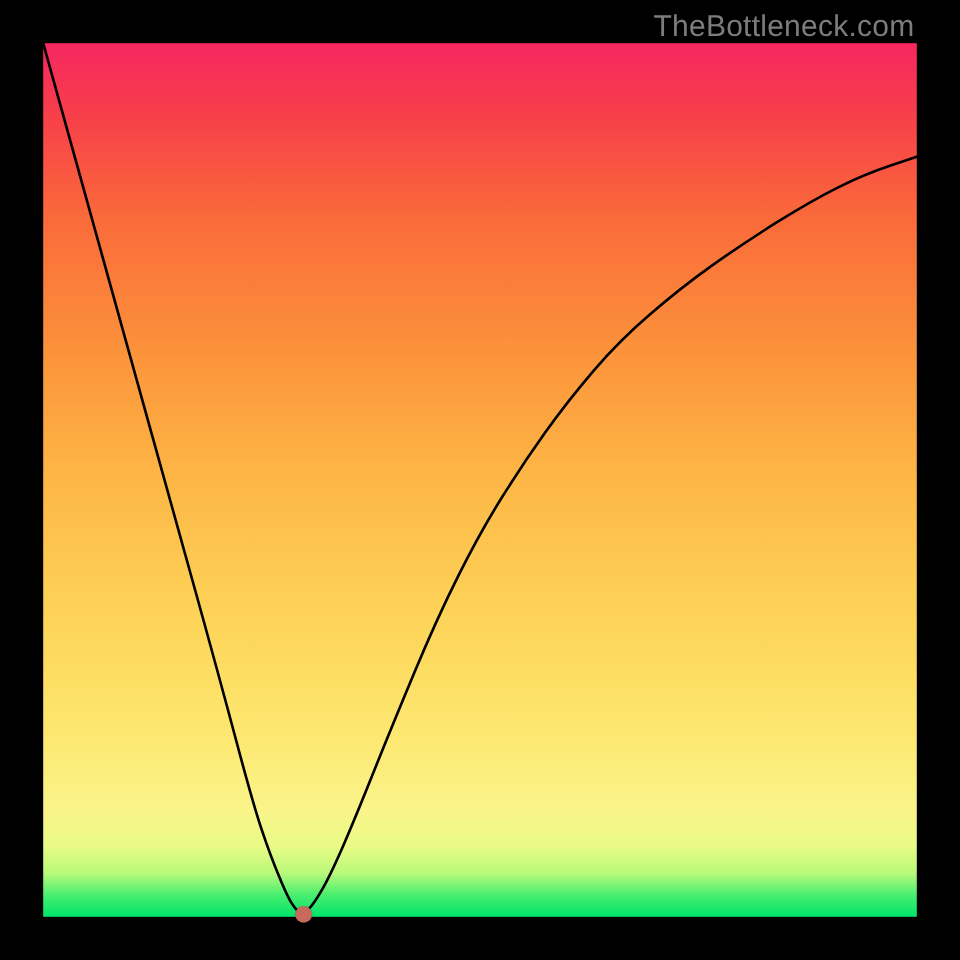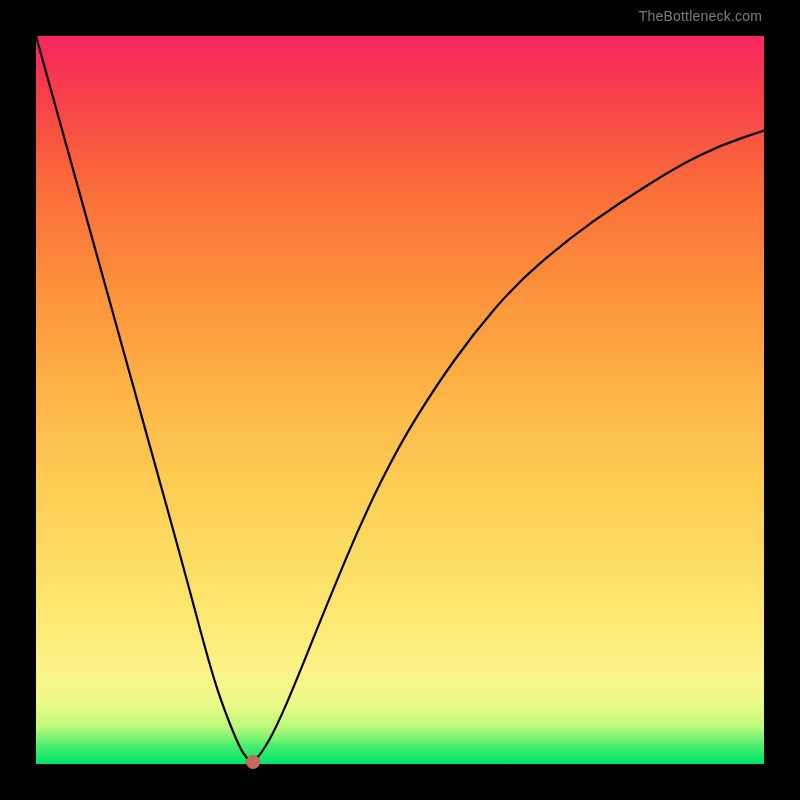--- a/index.html
+++ b/index.html
@@ -38,21 +38,21 @@
       #fa6a3a 80%,
       #f73e4a 92%,
       #f62760 100%
     );
   }
   .watermark {
     position: absolute;
     top: 8px;
     right: 38px;
     color: #7c7c7c;
-    font-size: 14px;
+    font-size: 25px;
     font-weight: 400;
     letter-spacing: 0.2px;
   }
   svg.curve {
     position: absolute;
     left: 0;
     top: 0;
     width: 728px;
     height: 728px;
     overflow: visible;

